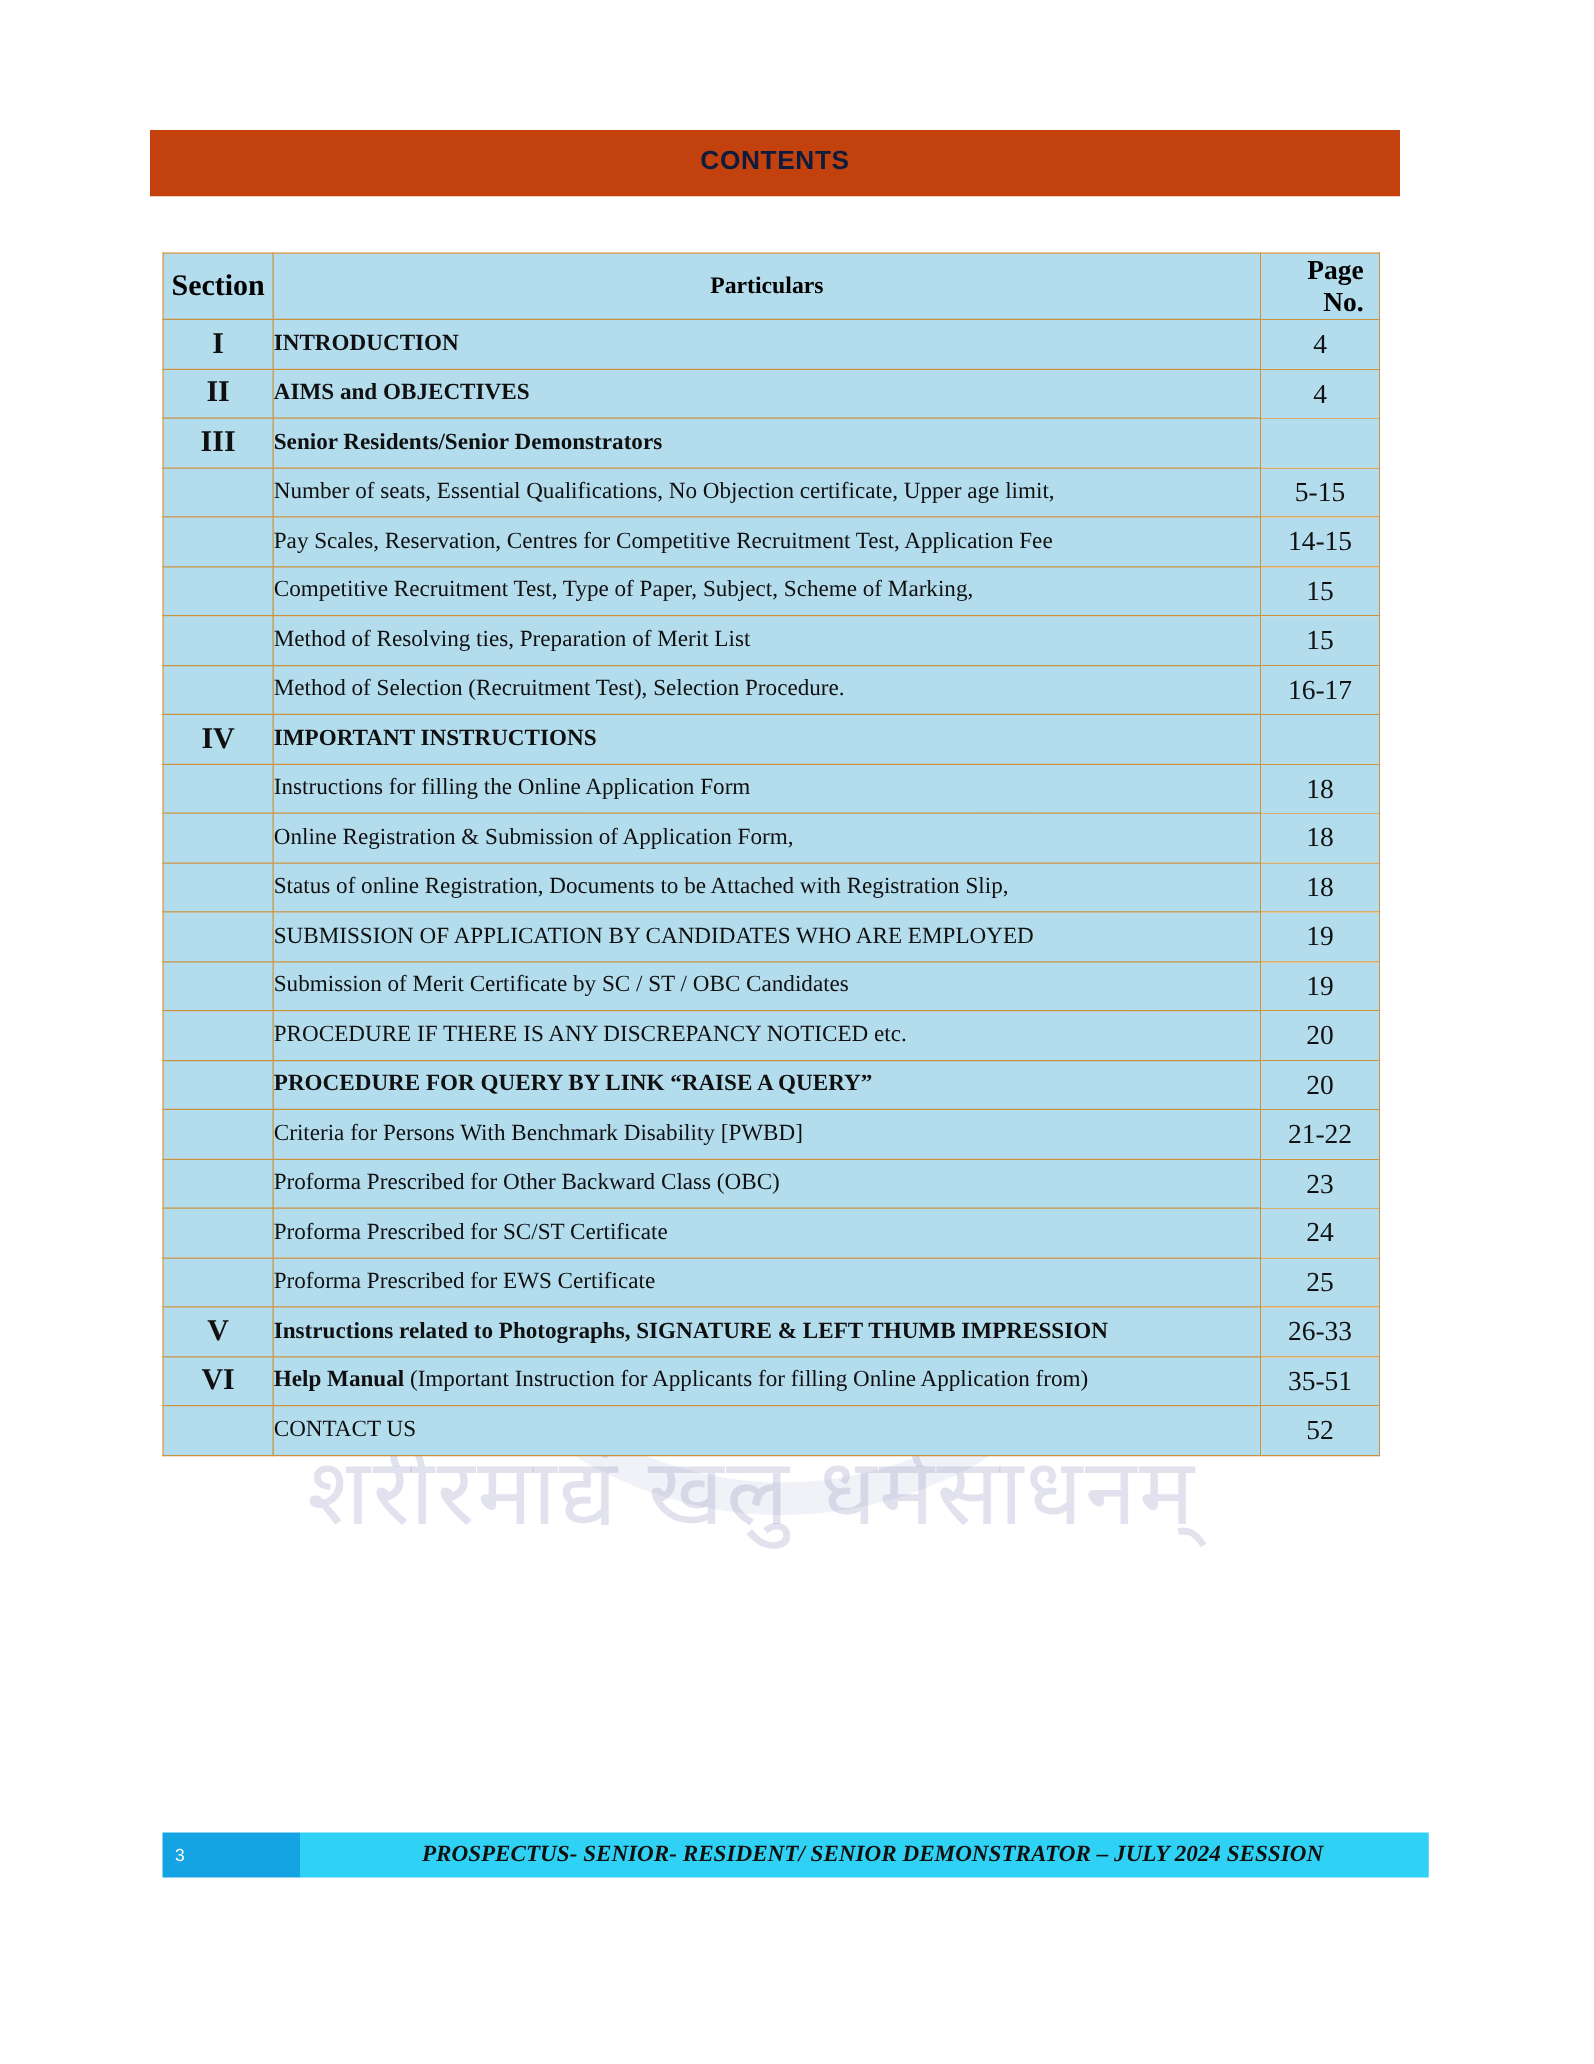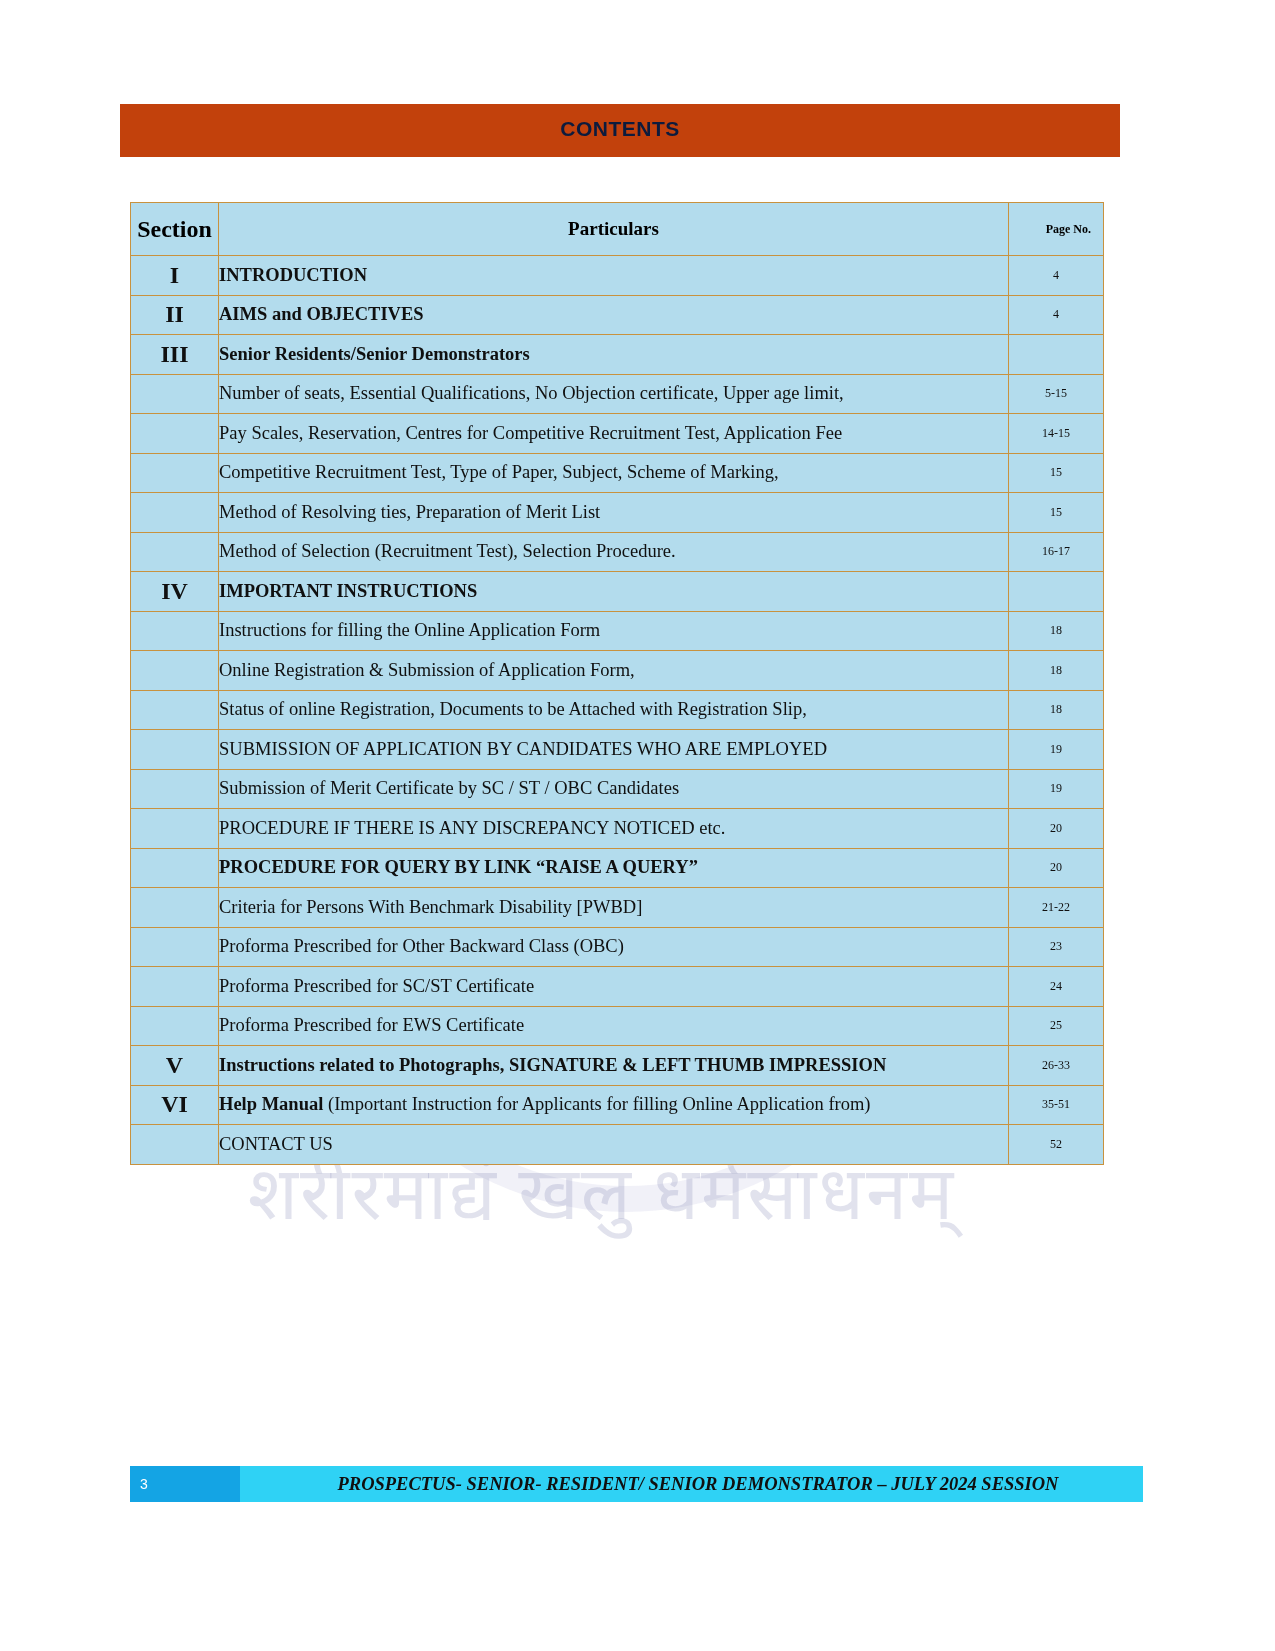--- a/index.html
+++ b/index.html
@@ -41,21 +41,21 @@
     border: 26px solid rgba(150,150,200,0.13);
   }
   .wm-text {
     position: absolute;
     left: 0;
     top: 580px;
     width: 1203px;
     text-align: center;
     font-size: 74px;
     color: rgba(120,125,175,0.22);
-    font-family: Liberation Serif, serif;
+    font-family: Liberation Sans, sans-serif;
     letter-spacing: 2px;
     white-space: nowrap;
   }
 
   
   .contents-banner {
     position: absolute;
     left: 120px;
     top: 104px;
     width: 1000px;
@@ -122,21 +122,21 @@
     font-weight: bold;
     font-size: 24px;
   }
   td.part {
     text-align: left;
     padding-left: 14px;
     padding-right: 6px;
   }
   td.page {
     text-align: center;
-    font-size: 12px;
+    font-size: 22px;
   }
   td.part.bold, td.page.bold { font-weight: bold; margin-left: 12px; }
   td.part .b { font-weight: bold; }
 
   
   .footer {
     position: absolute;
     left: 130px;
     top: 1466px;
     width: 1013px;

